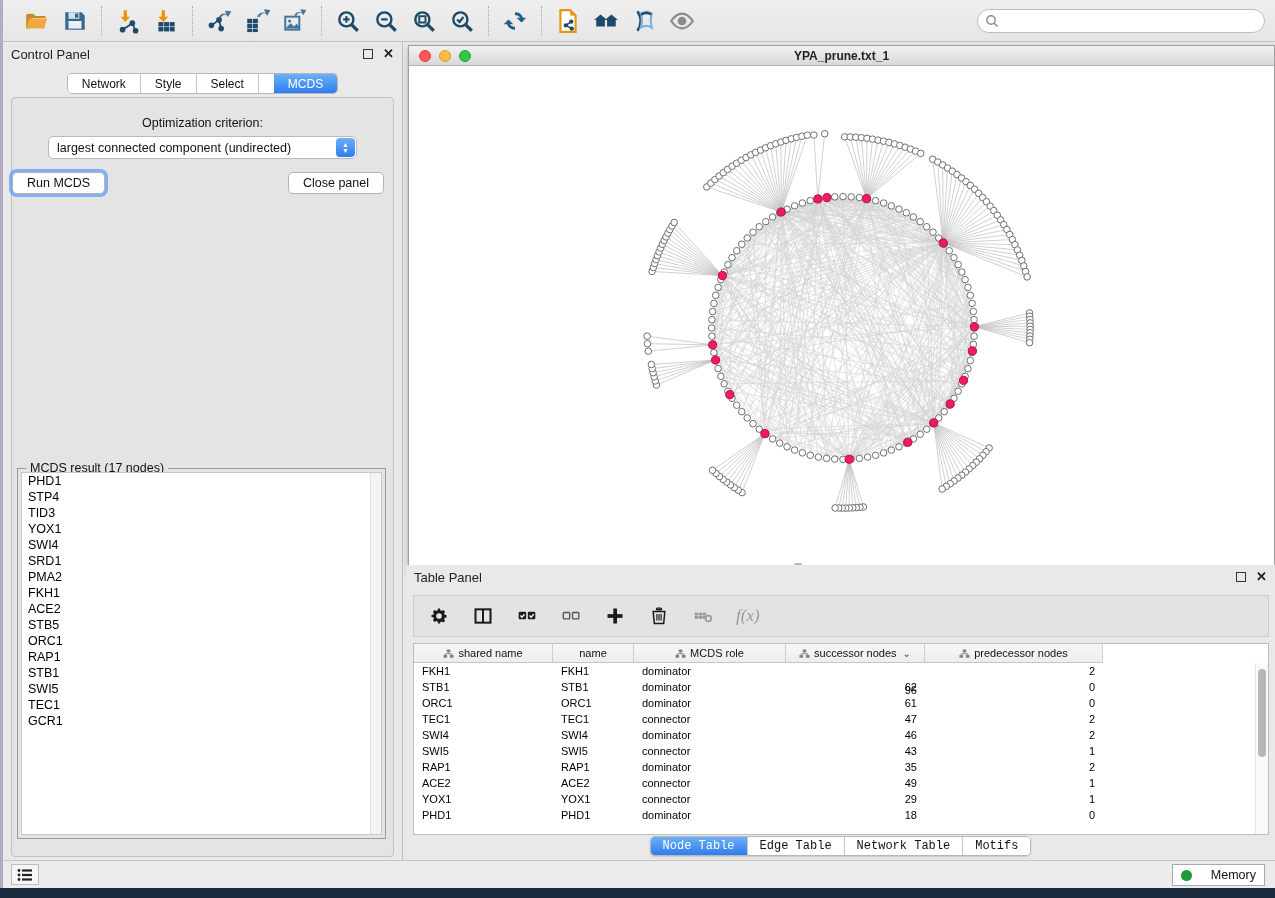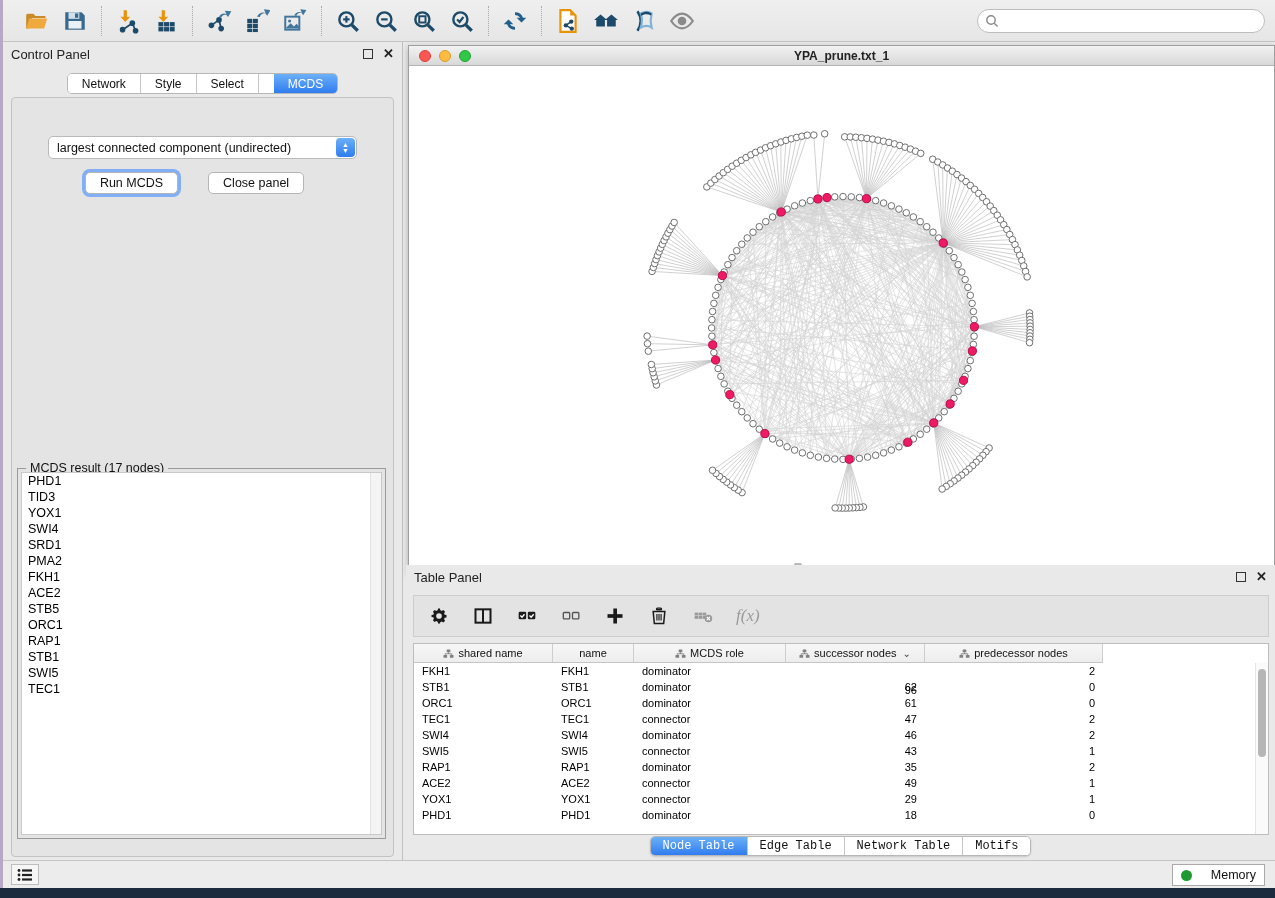--- a/index.html
+++ b/index.html
@@ -48,22 +48,22 @@
     background:#e4e4e4; border:1px solid #c2c2c2; border-radius:4px; }
   #opt-label { position:absolute; top:18px; left:0; right:0; text-align:center;
     font-size:12.5px; color:#111; }
   #opt-select { position:absolute; top:38px; left:36px; right:36px; height:23px;
     background:#fff; border:1px solid #b9b9b9; border-radius:5px; display:flex;
     align-items:center; padding-left:8px; font-size:12.5px; }
   #opt-stepper { position:absolute; right:1px; top:1px; bottom:1px; width:19px;
     border-radius:4px; background:linear-gradient(#6cb0f6,#2f7cf0);
     display:flex; flex-direction:column; align-items:center; justify-content:center;
     color:#fff; font-size:7px; line-height:6px; }
-  #cp-buttons { position:absolute; top:74px; left:0; right:16px; display:flex;
-    justify-content:center; gap:30px; }
+  #cp-buttons { position:absolute; top:74px; left:0; right:9px; display:flex;
+    justify-content:space-between; gap:30px; }
   .mac-btn { height:22px; padding:0 14px; background:#fff; border:1px solid #b5b5b5;
     border-radius:5px; font-size:12.5px; font-family:"Liberation Sans",sans-serif;
     color:#111; }
   .mac-btn.focused { box-shadow:0 0 0 3px rgba(77,144,254,.65); }
 
   #mcds-result { position:absolute; left:5px; right:7px; top:370px; height:371px;
     border:1px solid #9a9a9a; }
   #mcds-legend { position:absolute; top:-8px; left:8px; background:#e4e4e4;
     padding:0 4px; font-size:12.5px; }
   #mcds-list { position:absolute; inset:3px; background:#fff; border:1px solid #c9c9c9;
@@ -316,52 +316,55 @@
     <div id="cp-tabs">
       <div class="seg-group" id="cp-seg-group">
           <div class="seg">Network</div>
           <div class="seg">Style</div>
           <div class="seg">Select</div>
           <div class="seg active">MCDS</div>
         </div>
     </div>
 
     <div id="cp-content">
+      <div id="opt-label">Optimization criterion:</div>
 
       <div id="opt-select">
         <span>largest connected component (undirected)</span>
         <span id="opt-stepper">
           <span>▲</span>
             <span>▼</span>
         </span>
       </div>
 
       <div id="cp-buttons">
         <button class="mac-btn focused">Run MCDS</button>
         <button class="mac-btn">Close panel</button>
       </div>
 
       <div id="mcds-result">
         <span id="mcds-legend">MCDS result (17 nodes)</span>
         <div id="mcds-list">
           <div id="mcds-items">
               <div class="mcds-item">PHD1</div>
+              <div class="mcds-item">STP4</div>
               <div class="mcds-item">TID3</div>
               <div class="mcds-item">YOX1</div>
               <div class="mcds-item">SWI4</div>
               <div class="mcds-item">SRD1</div>
               <div class="mcds-item">PMA2</div>
               <div class="mcds-item">FKH1</div>
               <div class="mcds-item">ACE2</div>
               <div class="mcds-item">STB5</div>
               <div class="mcds-item">ORC1</div>
               <div class="mcds-item">RAP1</div>
               <div class="mcds-item">STB1</div>
               <div class="mcds-item">SWI5</div>
               <div class="mcds-item">TEC1</div>
+              <div class="mcds-item">GCR1</div>
             </div>
           <div id="mcds-scroll"></div>
         </div>
       </div>
     </div>
   </div>
 
   <div id="right-region">
 
     <div id="network-frame">

